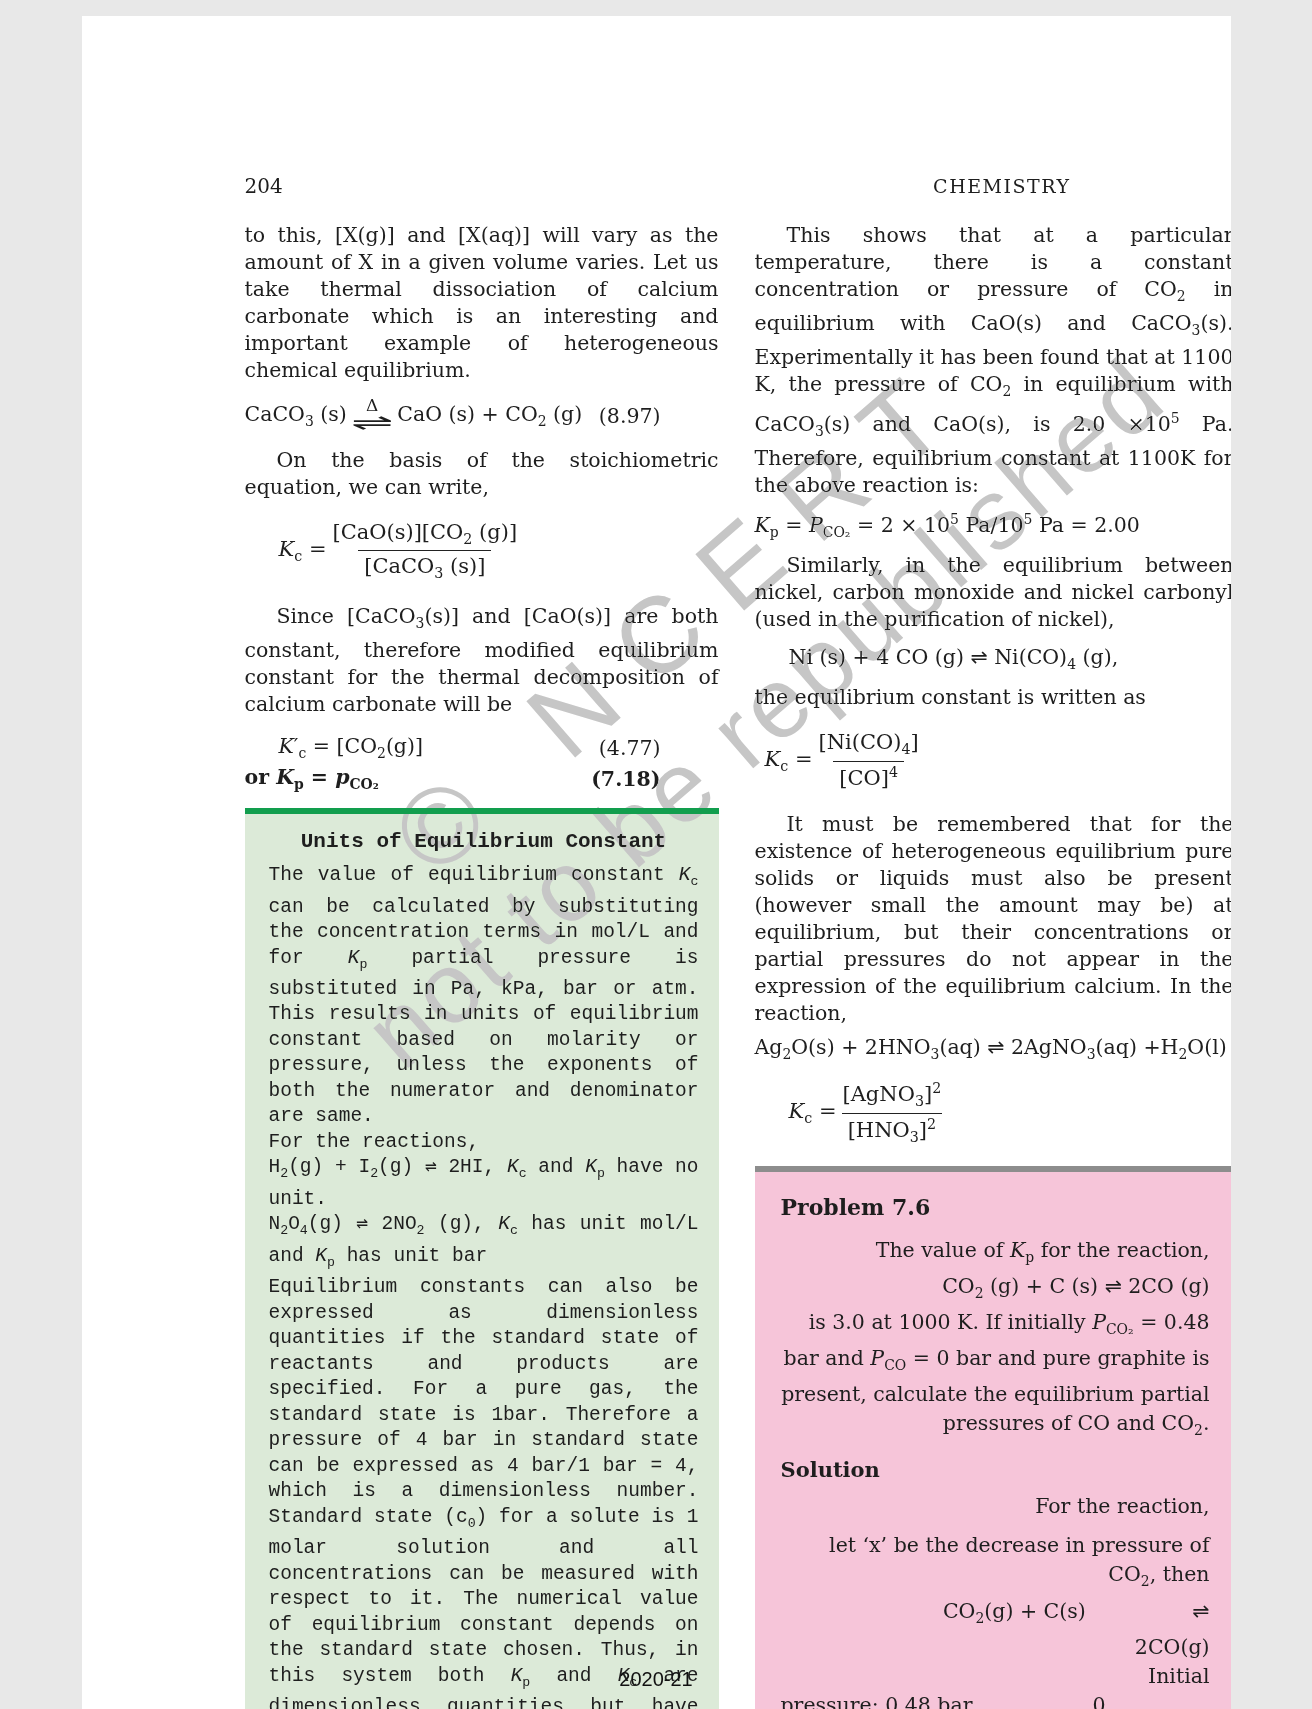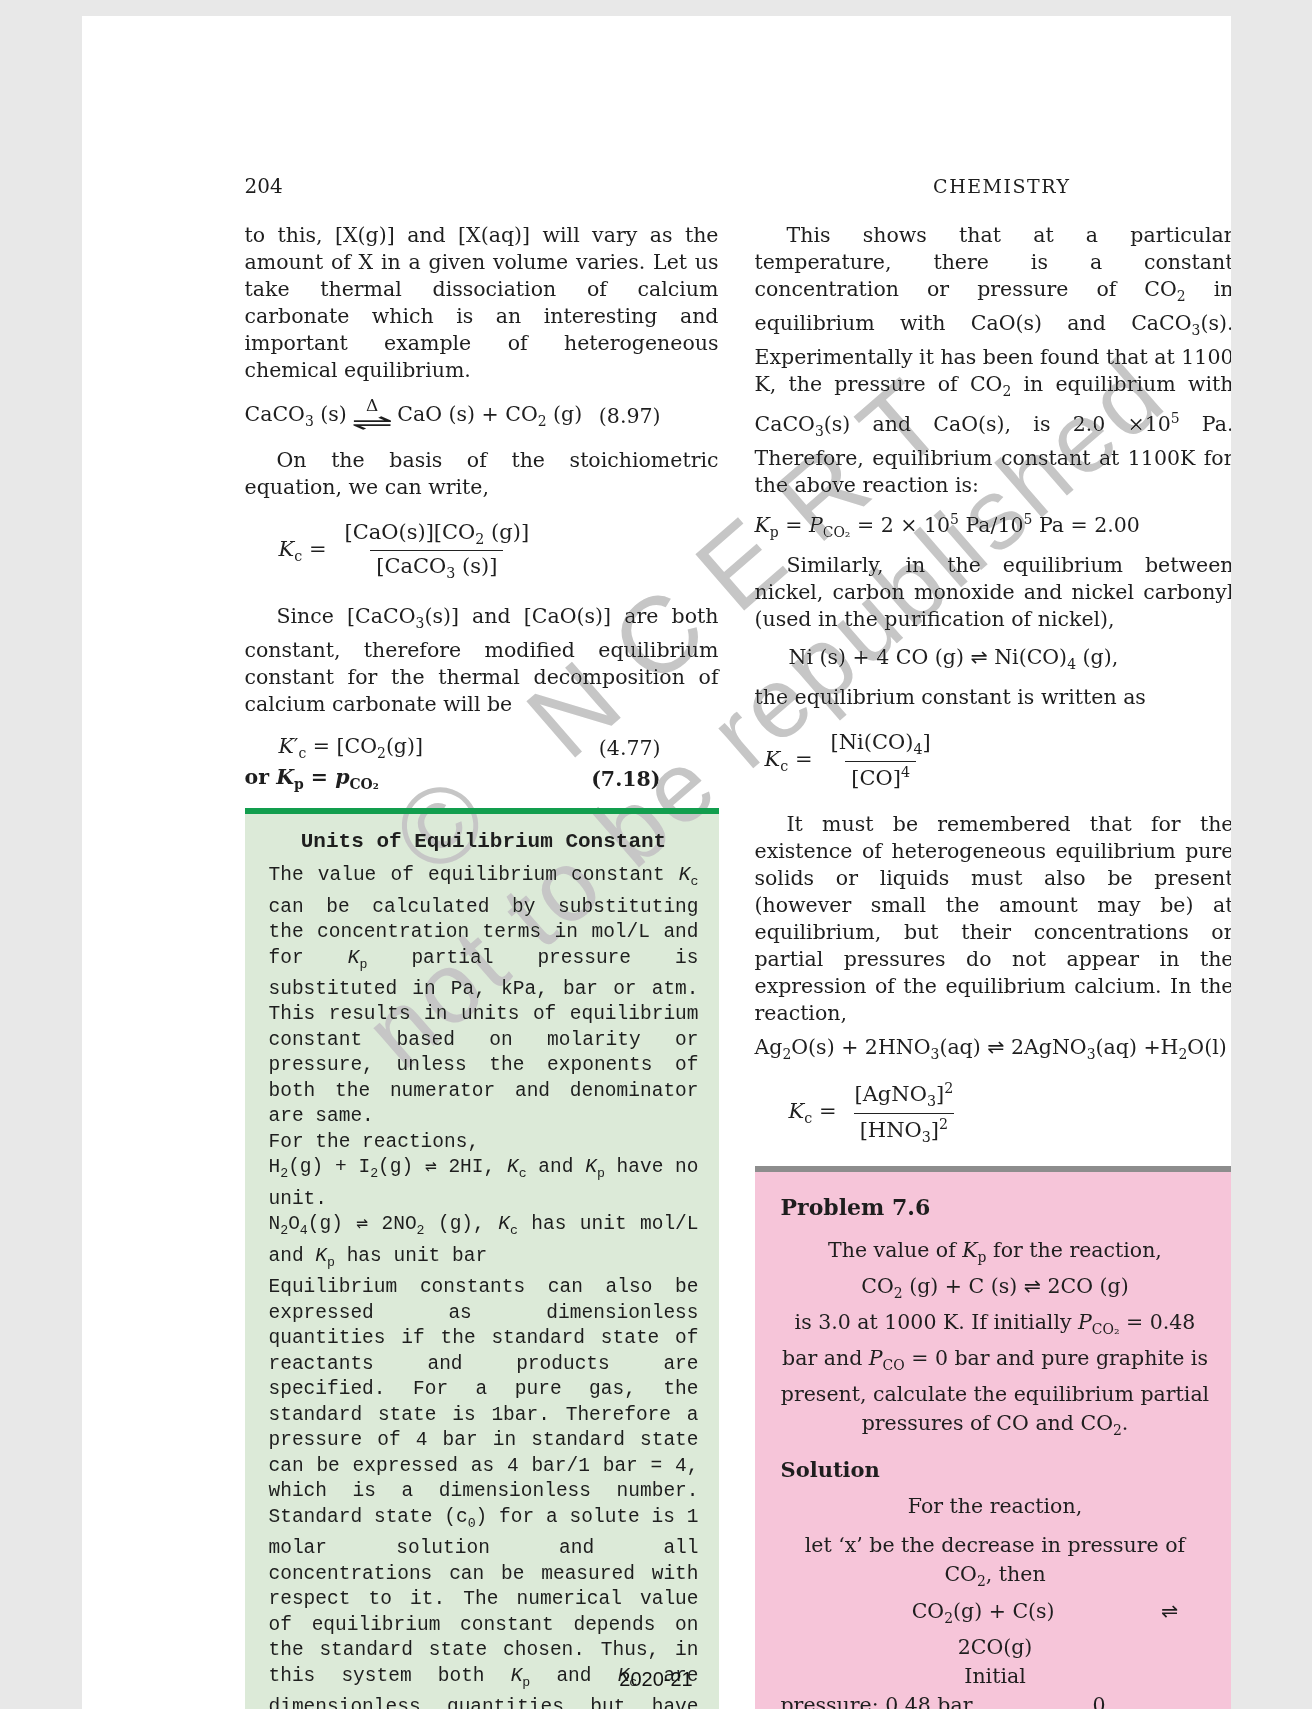--- a/index.html
+++ b/index.html
@@ -46,21 +46,21 @@
   .eq-indent{margin-left:34px;}
   .harpoon{font-family:"DejaVu Sans",sans-serif;display:inline-block;}
   .arrow-stack{
     display:inline-flex;flex-direction:column;align-items:center;
     margin:0 16px;vertical-align:middle;line-height:1;
   }
   .arrow-stack .delta{font-size:17px;line-height:15px;}
   .arrow-stack .harpoon{font-size:22px;transform:scaleX(2.3);line-height:20px;}
   
   .frac-row{
-    display:flex;align-items:center;gap:12px;
+    display:flex;align-items:center;
     font-size:21px;margin:16px 0 18px 34px;
   }
   .frac{display:inline-flex;flex-direction:column;align-items:center;line-height:1.35;text-align:right;}
   .frac .den{border-top:1.6px solid #222;}
   .frac .num,.frac .den{padding:1px 6px;}
   sub{font-size:68%;}
   sup{font-size:68%;}
   
   .units-box{
     margin-top:16px;
@@ -77,21 +77,21 @@
   
   .problem-box{
     margin-top:16px;
     background:var(--pink_bg);
     border-top:6px solid var(--gray_border);
     padding:18px 24px 26px 26px;
     min-height:390px;
     box-sizing:border-box;
   }
   .problem-box .box-title{font-weight:bold;font-size:22px;margin:4px 0 16px 0;}
-  .problem-box p.body{font-size:20.5px;line-height:29px;text-align:center;}
+  .problem-box p.body{font-size:20.5px;line-height:29px;text-align:right;}
   .problem-box .gap{margin-top:10px;}
   .solution-label{font-weight:bold;font-size:21px;margin:12px 0 10px 0;}
   .sol-eq{text-indent:100px;}
   .pressure-row{display:flex;align-items:baseline;font-size:20.5px;line-height:29px;}
   .pressure-row .zero{margin-left:120px;}
   
   .watermark{
     position:absolute;left:10px;top:520px;width:1260px;
     transform:rotate(-41deg);
     transform-origin:center center;

